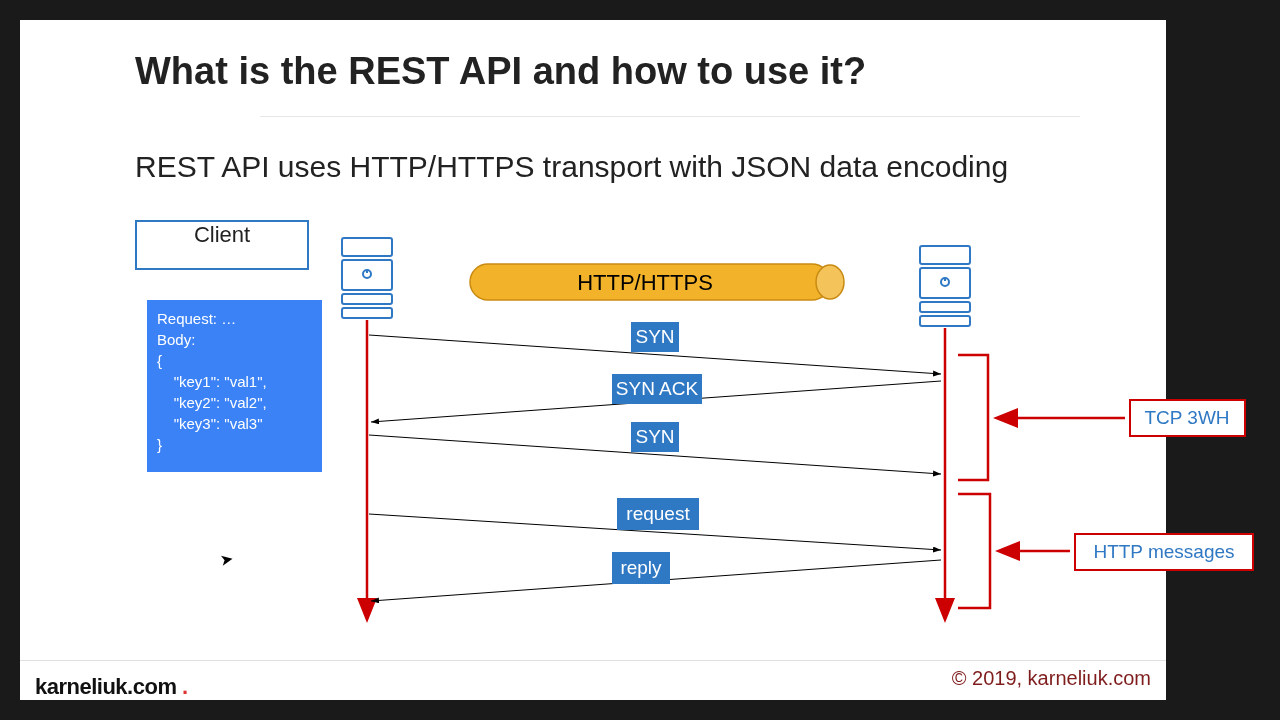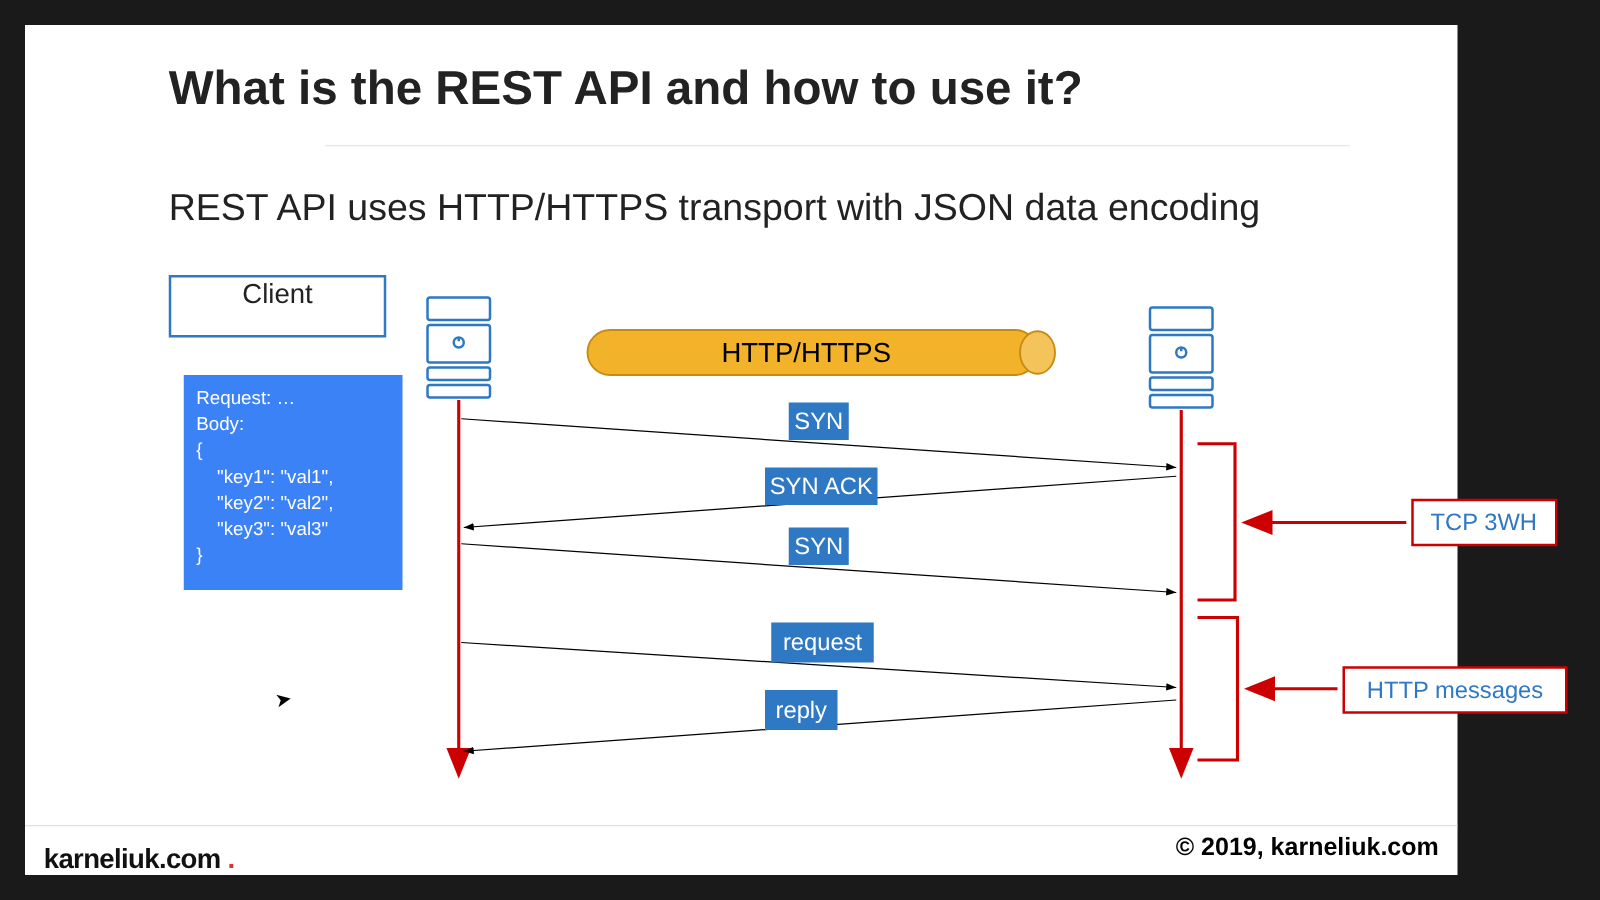--- a/index.html
+++ b/index.html
@@ -88,22 +88,21 @@
   .brand {
     font-weight: bold;
     font-size: 22px;
     color: #111;
     letter-spacing: -0.5px;
     margin-top: 16px;
   }
   .brand-dot { color: #d33; }
   .copyright {
     font-size: 20px;
-    color: #000000;
-    font-weight: bold;
+    color: #7f1d1d;
   }
   .cursor {
     position: absolute;
     left: 200px;
     top: 530px;
     font-size: 16px;
     color: #000;
     transform: rotate(-10deg);
   }
   svg.diagram {

